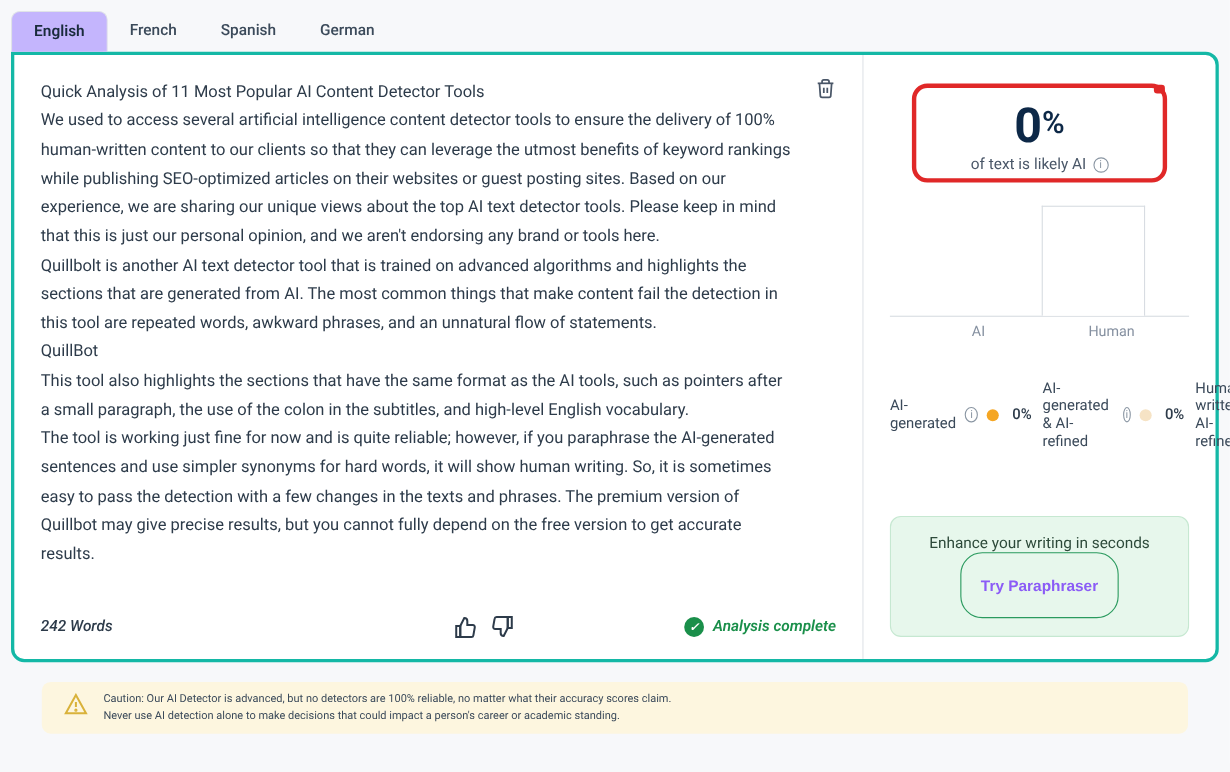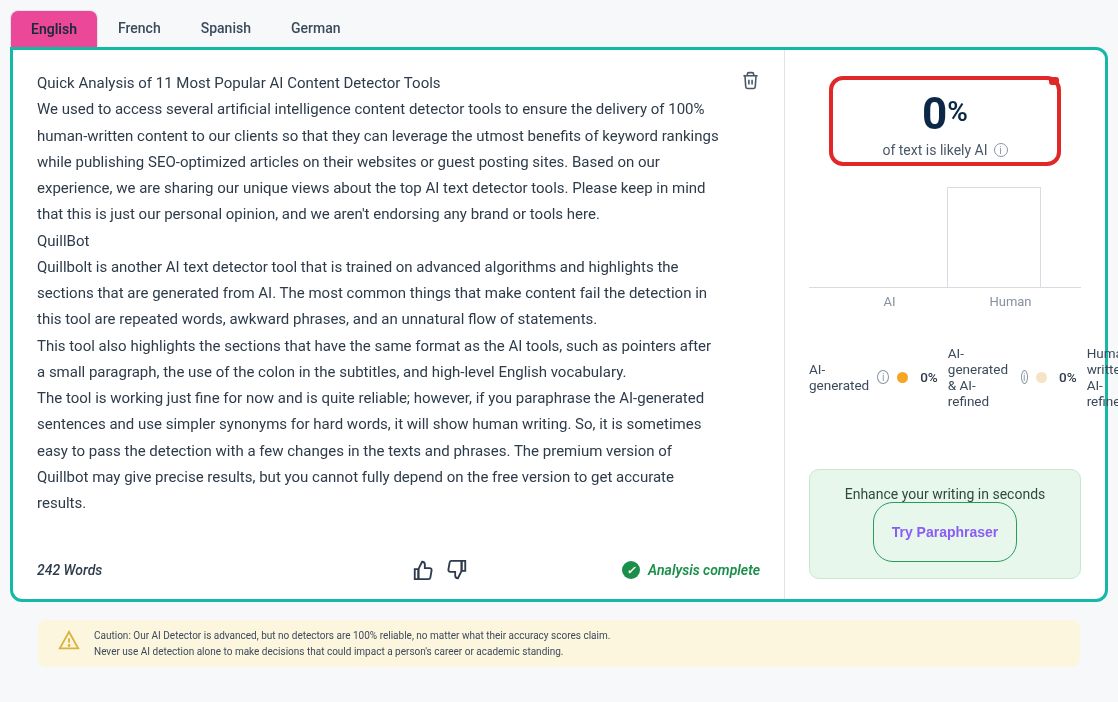--- a/index.html
+++ b/index.html
@@ -1,20 +1,20 @@
 <!DOCTYPE html>
 <html><head>
 <meta charset="utf-8">
 <style>
 * { box-sizing: border-box; margin: 0; padding: 0; }
 body { font-family: -apple-system, BlinkMacSystemFont, "Segoe UI", Roboto, sans-serif; background: #f7f8fa; width: 1118px; height: 702px; }
 .container { padding: 10px 10px 0 10px; }
 .tabs { display: flex; gap: 0; margin-bottom: 0; }
 .tab { padding: 10px 20px; font-size: 14px; color: #3b4a5a; cursor: pointer; border-radius: 8px 8px 0 0; font-weight: 500; }
-.tab.active { background: #ec4899; border: 1px solid #e0e3e8; border-bottom: none; color: #1a2b3c; font-weight: 600; }
+.tab.active { background: #c4b5fd; border: 1px solid #e0e3e8; border-bottom: none; color: #1a2b3c; font-weight: 600; }
 .main-card { background: #fff; border: 3px solid #14b8a6; border-radius: 0 12px 12px 12px; display: flex; min-height: 555px; }
 .left-panel { flex: 1; padding: 20px 24px 18px 24px; border-right: 1px solid #e0e3e8; position: relative; display: flex; flex-direction: column; }
 .content-wrap { flex: 1; position: relative; }
 .trash-icon { position: absolute; top: 0; right: 0; cursor: pointer; color: #4a5768; }
 .content-text { color: #2d3b4a; font-size: 15px; line-height: 1.75; padding-right: 40px; }
 .footer-row { display: flex; align-items: center; justify-content: space-between; padding-top: 28px; font-style: italic; }
 .word-count { color: #2d3b4a; font-size: 14px; font-weight: 500; }
 .feedback-icons { display: flex; gap: 12px; color: #2d3b4a; margin-left: 155px; }
 .status { display: flex; align-items: center; gap: 8px; color: #1a8f4a; font-size: 14px; font-weight: 600; }
 .status-check { width: 18px; height: 18px; background: #1a8f4a; border-radius: 50%; display: flex; align-items: center; justify-content: center; color: #fff; font-size: 11px; }
@@ -61,22 +61,22 @@
           <svg width="19" height="21" viewBox="0 0 24 24" fill="none" stroke="currentColor" stroke-width="2">
               <polyline points="3 6 5 6 21 6"></polyline>
               <path d="M19 6l-1 14a2 2 0 0 1-2 2H8a2 2 0 0 1-2-2L5 6"></path>
               <path d="M10 11v6M14 11v6"></path>
               <path d="M8 6V4a2 2 0 0 1 2-2h4a2 2 0 0 1 2 2v2"></path>
             </svg>
         </div>
         <div class="content-text">
           <div>Quick Analysis of 11 Most Popular AI Content Detector Tools</div>
           <div>We used to access several artificial intelligence content detector tools to ensure the delivery of 100% human-written content to our clients so that they can leverage the utmost benefits of keyword rankings while publishing SEO-optimized articles on their websites or guest posting sites. Based on our experience, we are sharing our unique views about the top AI text detector tools. Please keep in mind that this is just our personal opinion, and we aren't endorsing any brand or tools here.</div>
+          <div>Quillbolt is another AI text detector tool that is trained on advanced algorithms and highlights the sections that are generated from AI. The most common things that make content fail the detection in this tool are repeated words, awkward phrases, and an unnatural flow of statements.</div>
           <div>QuillBot</div>
-          <div>Quillbolt is another AI text detector tool that is trained on advanced algorithms and highlights the sections that are generated from AI. The most common things that make content fail the detection in this tool are repeated words, awkward phrases, and an unnatural flow of statements.</div>
           <div>This tool also highlights the sections that have the same format as the AI tools, such as pointers after a small paragraph, the use of the colon in the subtitles, and high-level English vocabulary.</div>
           <div>The tool is working just fine for now and is quite reliable; however, if you paraphrase the AI-generated sentences and use simpler synonyms for hard words, it will show human writing. So, it is sometimes easy to pass the detection with a few changes in the texts and phrases. The premium version of Quillbot may give precise results, but you cannot fully depend on the free version to get accurate results.</div>
         </div>
       </div>
       <div class="footer-row">
         <div class="word-count">242 Words</div>
         <div class="feedback-icons">
           <span>
             <svg width="22" height="22" viewBox="0 0 24 24" fill="none" stroke="currentColor" stroke-width="2">
                 <path d="M7 22V11"></path>

